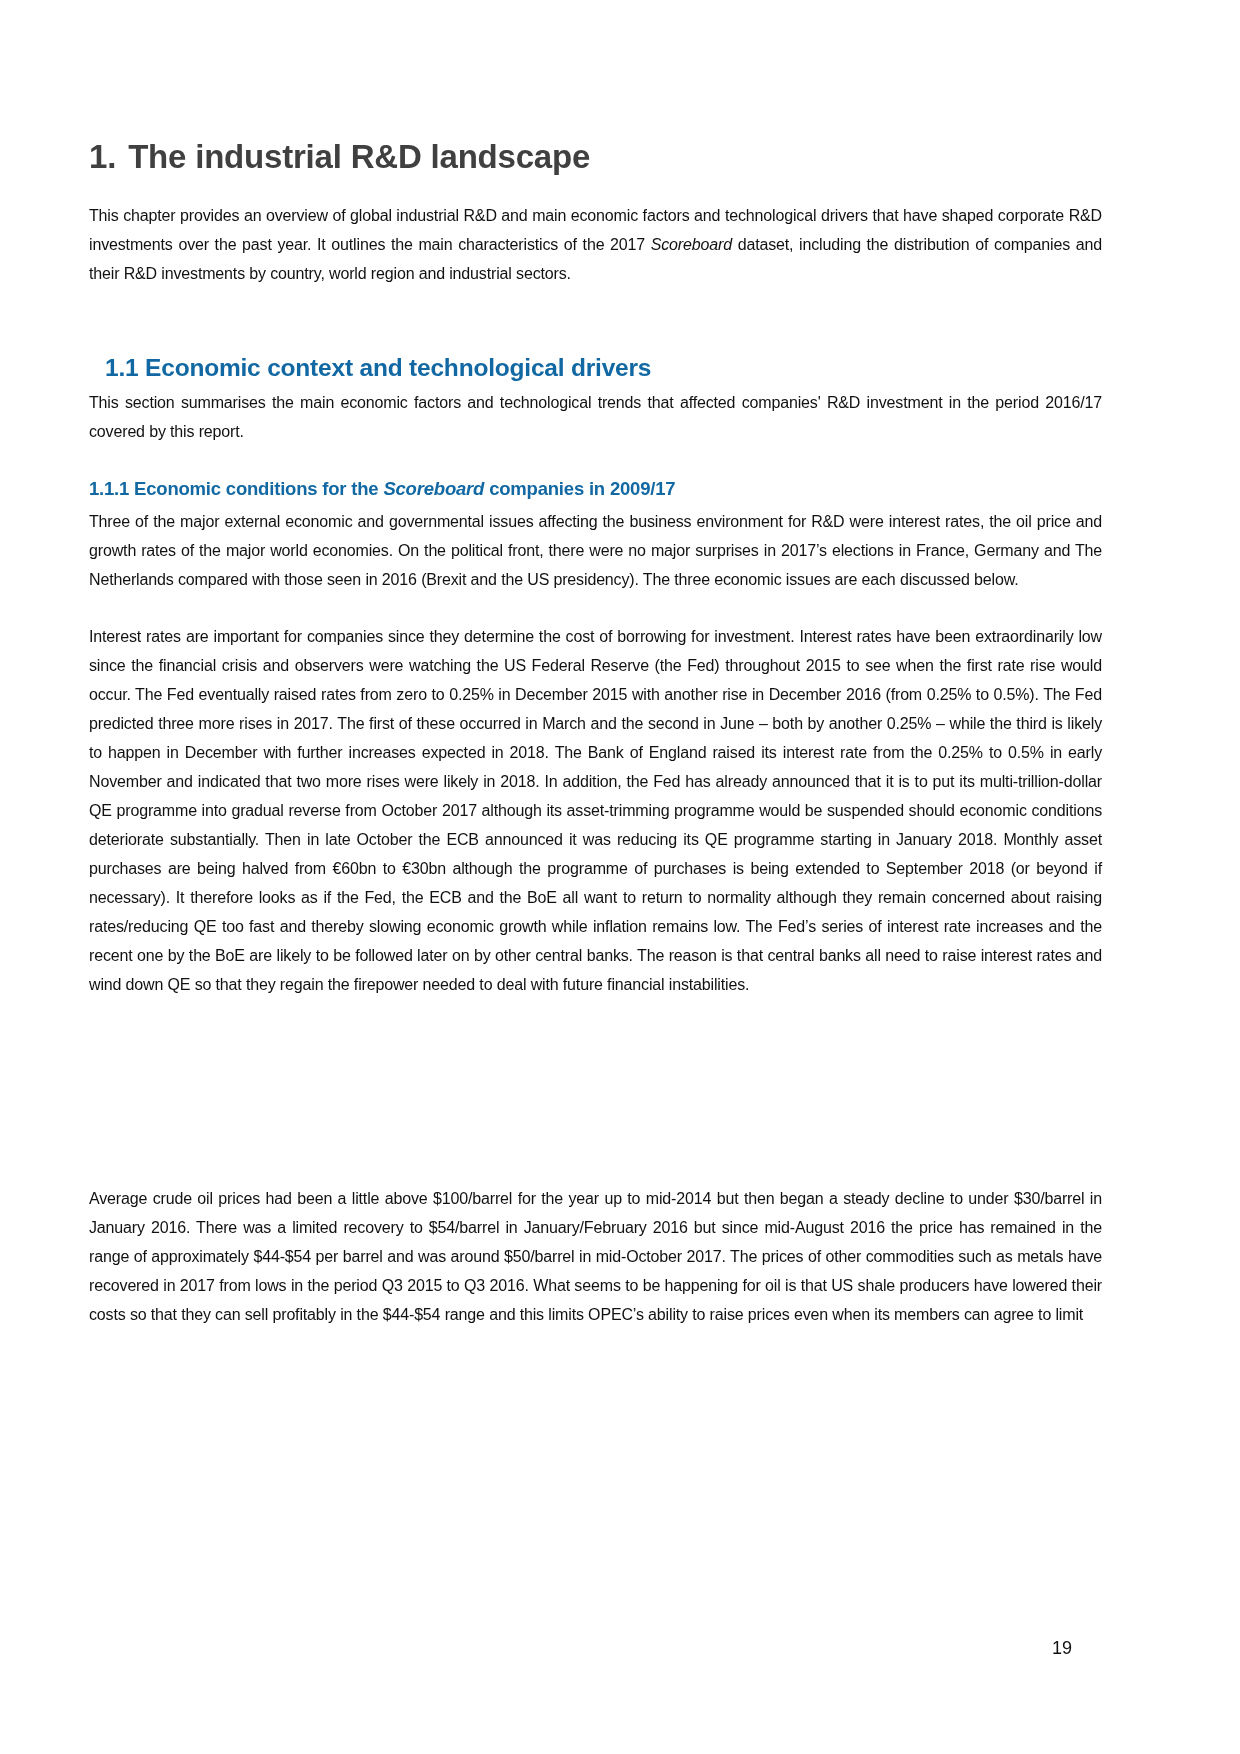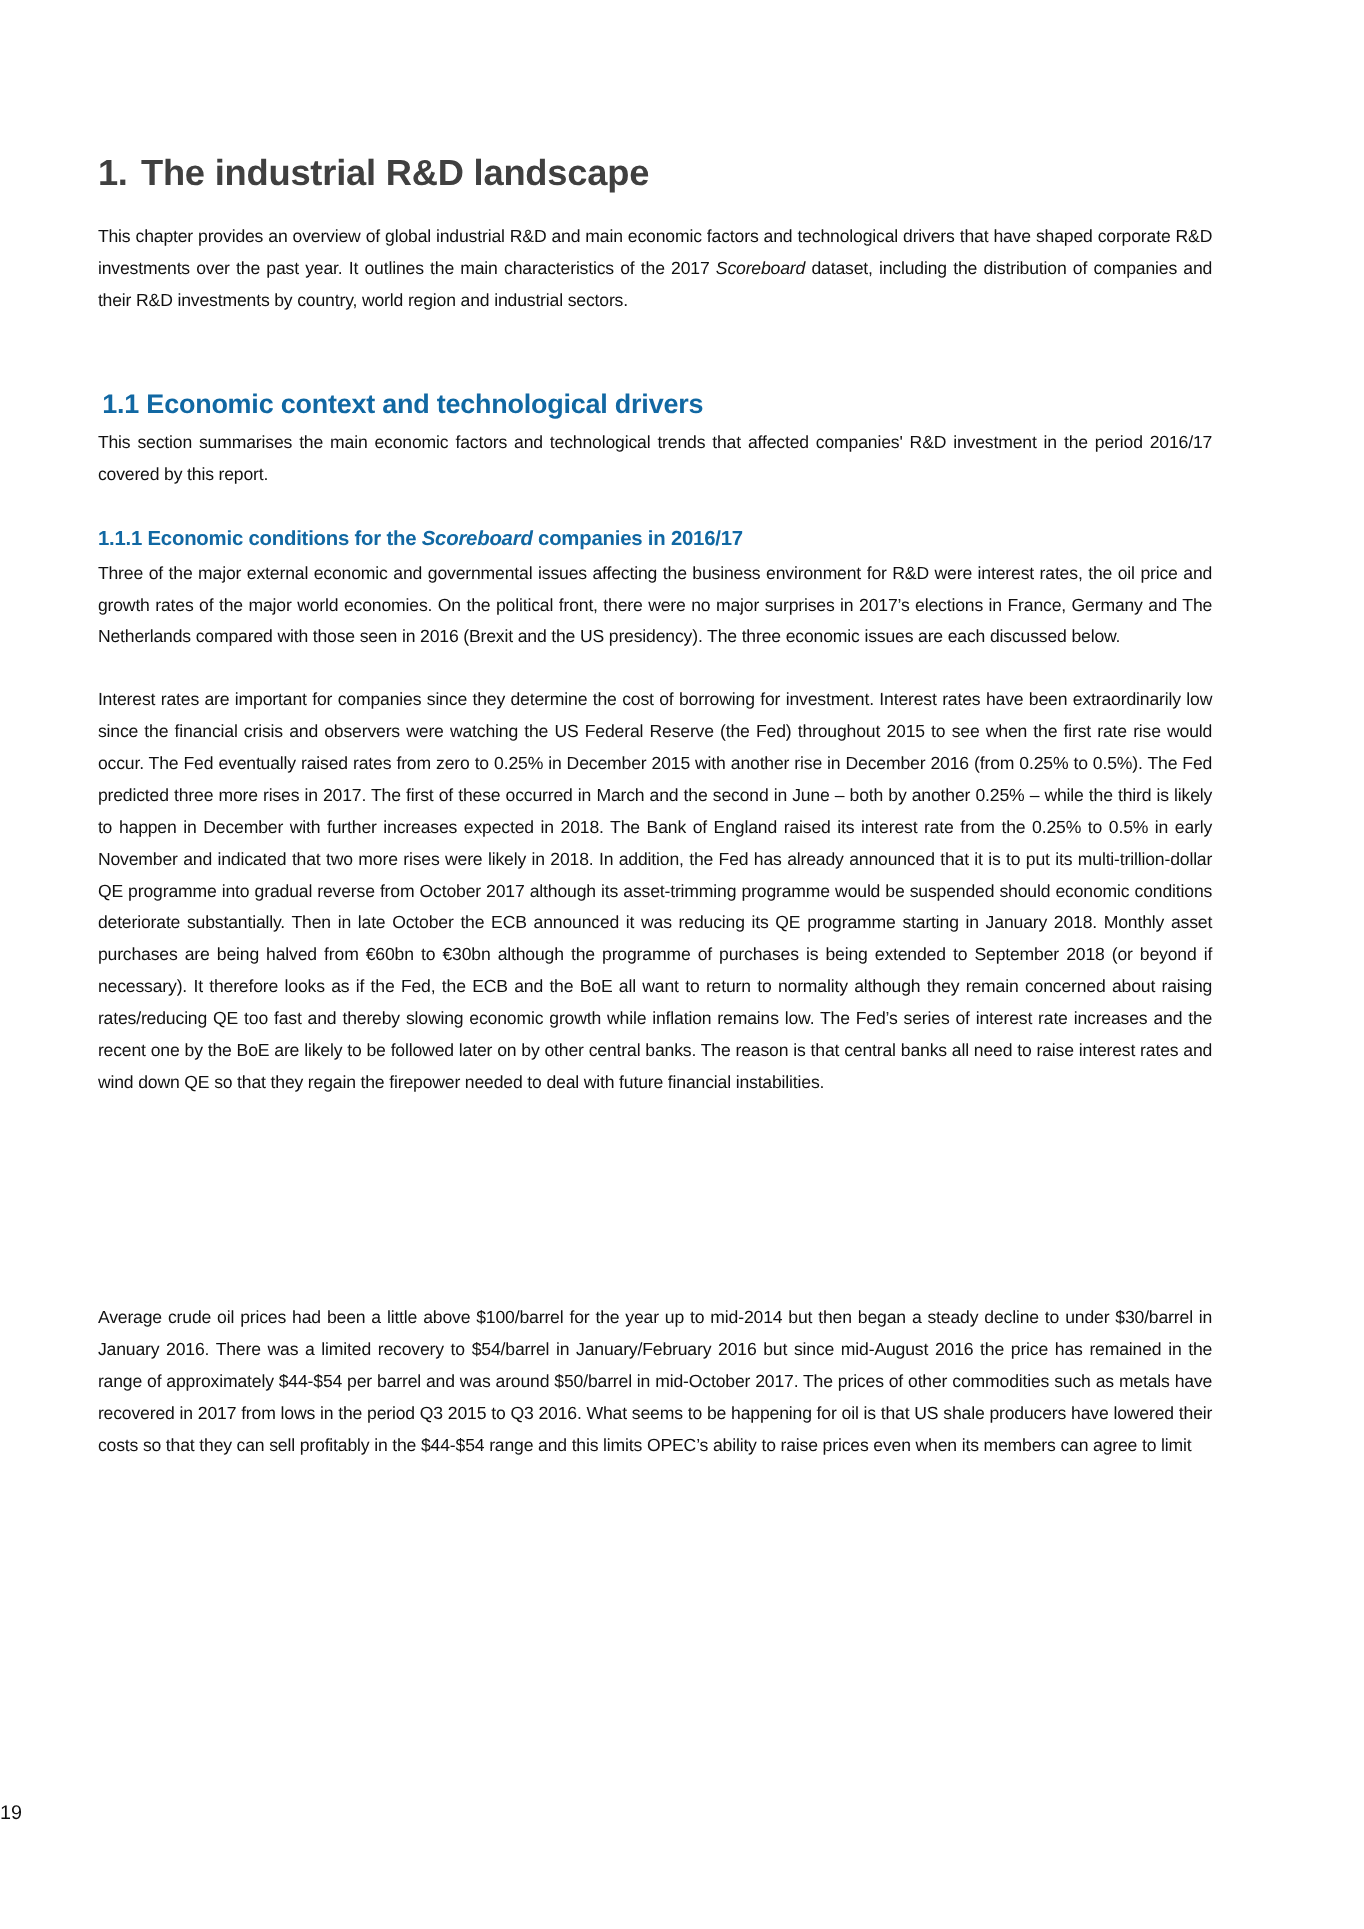--- a/index.html
+++ b/index.html
@@ -38,21 +38,21 @@
       left: 0;
       width: 1013px;
       margin: 0;
       font-size: 16px;
       line-height: 29px;
       text-align: justify;
       letter-spacing: -0.15px;
     }
     .h2 {
       position: absolute;
-      left: 4px;
+      left: 16px;
       margin: 0;
       font-size: 24.5px;
       font-weight: bold;
       color: #1168a3;
       white-space: nowrap;
       letter-spacing: -0.2px;
     }
     .h3 {
       position: absolute;
       left: 0;
@@ -63,41 +63,41 @@
       white-space: nowrap;
       letter-spacing: -0.2px;
     }
     em { font-style: italic; }
     b { font-weight: normal; }
     .page-number {
       position: absolute;
       top: 1638px;
       left: 0;
       width: 1072px;
-      text-align: left;
+      text-align: right;
       font-size: 18px;
       color: #111111;
     }
   </style>
 </head>
 <body>
 
 <div class="page">
 
   <h1 class="h1">
     <span class="num">1.</span><span>The industrial R&amp;D landscape</span>
   </h1>
 
   <p class="p" style="top:201px;"><span>This chapter provides an overview of global industrial R&amp;D and main economic factors and technological drivers that have shaped corporate R&amp;D investments over the past year. It outlines the main characteristics of the 2017 </span><em>Scoreboard</em><span> dataset, including the distribution of companies and their R&amp;D investments by country, world region and industrial sectors.</span></p>
 
   <h2 class="h2" style="top:354px;">1.1 Economic context and technological drivers</h2>
 
   <p class="p" style="top:388px;">This section summarises the main economic factors and technological trends that affected companies' R&amp;D investment in the period 2016/17 covered by this report.</p>
 
-  <h3 class="h3" style="top:478px;"><span>1.1.1 Economic conditions for the </span><em>Scoreboard</em><span> companies in 2016/17</span></h3>
+  <h3 class="h3" style="top:478px;"><span>1.1.1 Economic conditions for the </span><em>Scoreboard</em><span> companies in 2009/17</span></h3>
 
   <p class="p" style="top:507px;">Three of the major external economic and governmental issues affecting the business environment for R&amp;D were interest rates, the oil price and growth rates of the major world economies. On the political front, there were no major surprises in 2017’s elections in France, Germany and The Netherlands compared with those seen in 2016 (Brexit and the US presidency). The three economic issues are each discussed below.</p>
 
   <p class="p" style="top:622px;"><b>Interest rates</b><span> are important for companies since they determine the cost of borrowing for investment. Interest rates have been extraordinarily low since the financial crisis and observers were watching the US Federal Reserve (the Fed) throughout 2015 to see when the first rate rise would occur. The Fed eventually raised rates from zero to 0.25% in December 2015 with another rise in December 2016 (from 0.25% to 0.5%). The Fed predicted three more rises in 2017. The first of these occurred in March and the second in June – both by another 0.25% – while the third is likely to happen in December with further increases expected in 2018. The Bank of England raised its interest rate from the 0.25% to 0.5% in early November and indicated that two more rises were likely in 2018. In addition, the Fed has already announced that it is to put its multi-trillion-dollar QE programme into gradual reverse from October 2017 although its asset-trimming programme would be suspended should economic conditions deteriorate substantially. Then in late October the ECB announced it was reducing its QE programme starting in January 2018. Monthly asset purchases are being halved from €60bn to €30bn although the programme of purchases is being extended to September 2018 (or beyond if necessary). It therefore looks as if the Fed, the ECB and the BoE all want to return to normality although they remain concerned about raising rates/reducing QE too fast and thereby slowing economic growth while inflation remains low. The Fed’s series of interest rate increases and the recent one by the BoE are likely to be followed later on by other central banks. The reason is that central banks all need to raise interest rates and wind down QE so that they regain the firepower needed to deal with future financial instabilities.</span></p>
 
   <p class="p" style="top:1184px;"><span>Average </span><b>crude oil prices</b><span> had been a little above $100/barrel for the year up to mid-2014 but then began a steady decline to under $30/barrel in January 2016. There was a limited recovery to $54/barrel in January/February 2016 but since mid-August 2016 the price has remained in the range of approximately $44-$54 per barrel and was around $50/barrel in mid-October 2017. The prices of other commodities such as metals have recovered in 2017 from lows in the period Q3 2015 to Q3 2016. What seems to be happening for oil is that US shale producers have lowered their costs so that they can sell profitably in the $44-$54 range and this limits OPEC’s ability to raise prices even when its members can agree to limit</span></p>
 
 </div>
 
 <div class="page-number">19</div>

